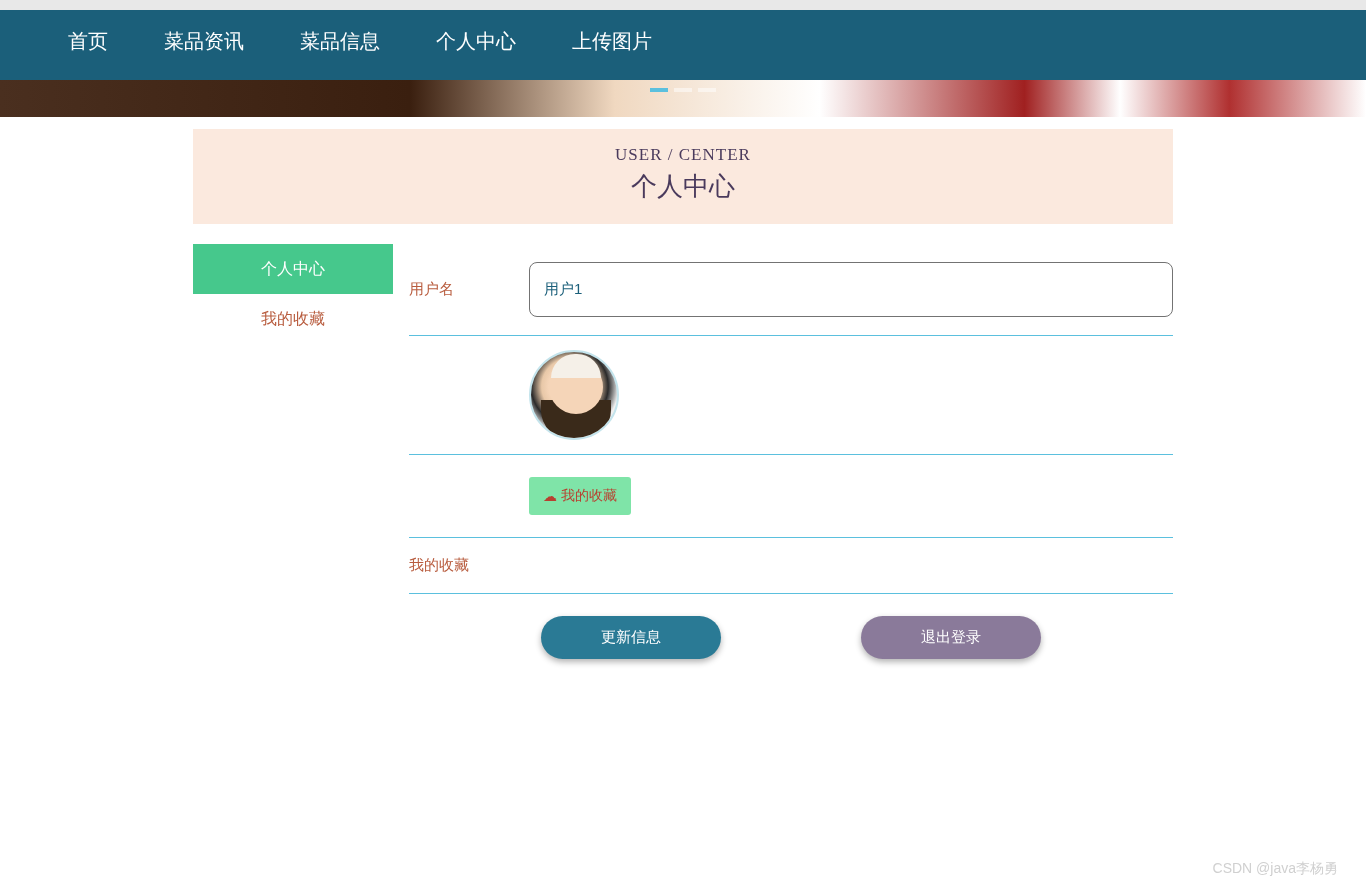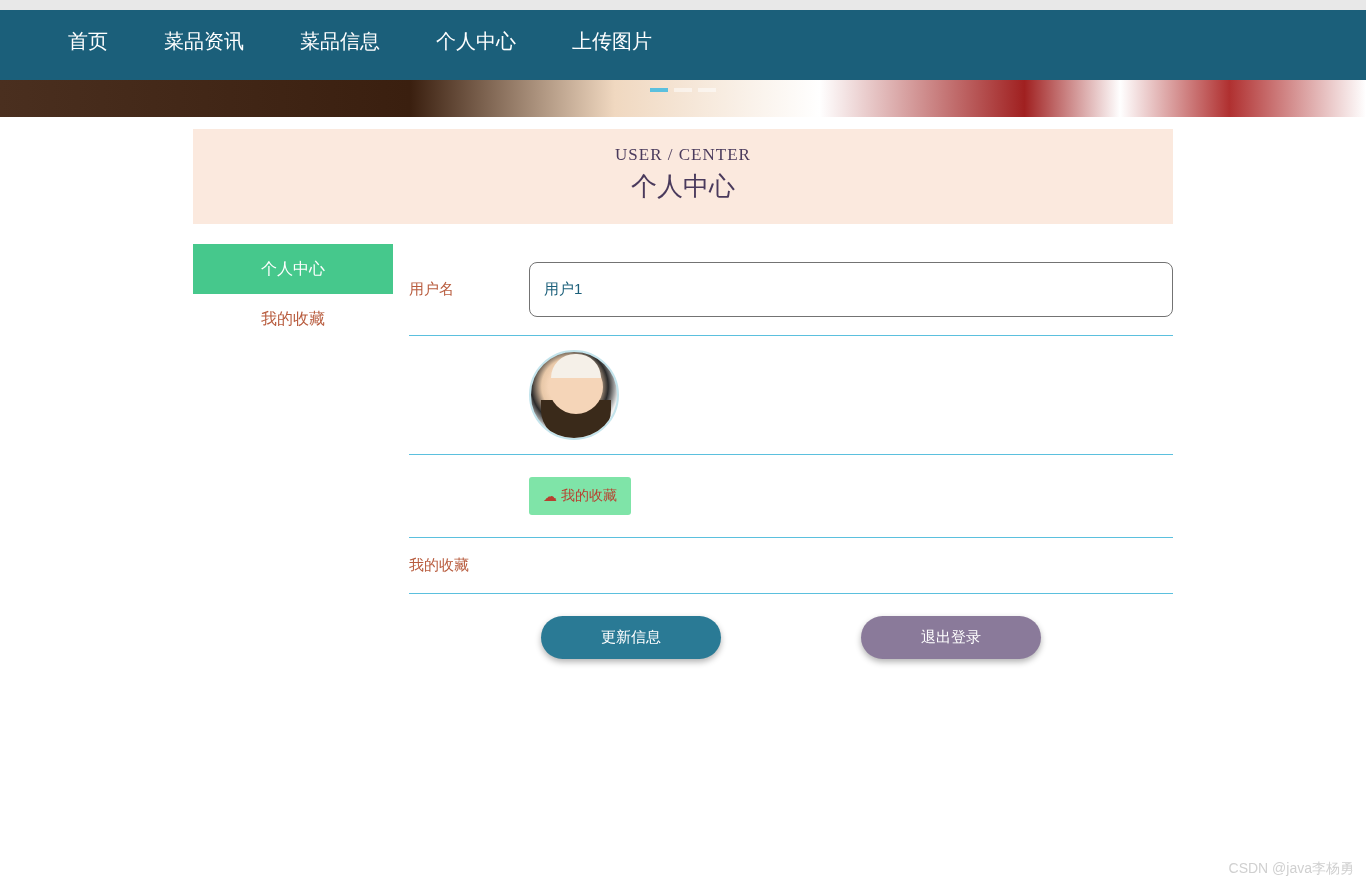--- a/index.html
+++ b/index.html
@@ -249,21 +249,21 @@
       border: none;
       padding: 12px 60px;
       font-size: 15px;
       border-radius: 22px;
       cursor: pointer;
       box-shadow: 0 3px 6px rgba(0,0,0,0.3);
     }
     .watermark {
       position: absolute;
       bottom: 6px;
-      right: 12px;
+      right: 28px;
       color: #d0d0d0;
       font-size: 14px;
     }
   </style>
 </head>
 <body>
 
 <div class="top-strip"></div>
 
 <nav class="navbar">

